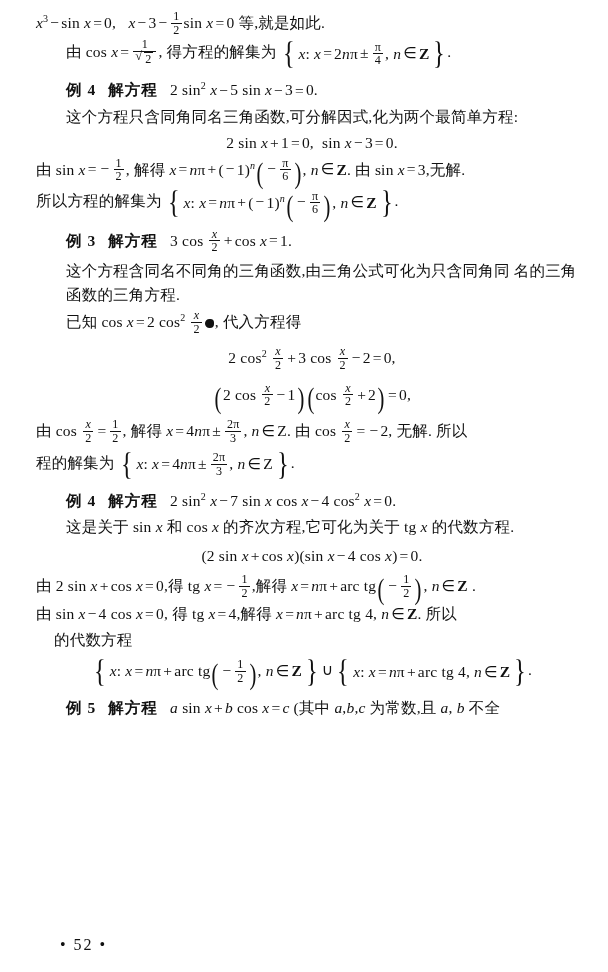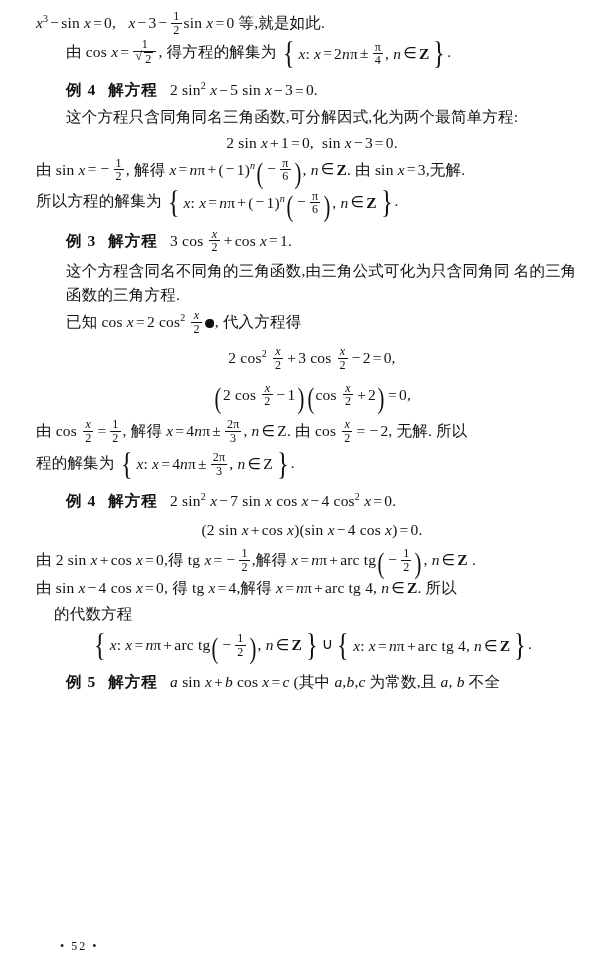--- a/index.html
+++ b/index.html
@@ -121,21 +121,21 @@
     background: #111;
     border-radius: 50% 40% 45% 50%;
     vertical-align: -1px;
     margin: 0 1px;
   }
 
   .footer {
     position: absolute;
     left: 60px;
     bottom: 18px;
-    font-size: 12px;
+    font-size: 16px;
     letter-spacing: 2px;
     margin-top: 24px;
   }
 </style>
 </head>
 <body>
 
 <div class="page">
   <div class="content">
 
@@ -215,20 +215,23 @@
           <span class="br">}</span>
         </span>.
     </div>
 
     <div class="line gap-top" style="padding-left:30px">
       <span class="bold-head">例 4</span>
       &nbsp;&nbsp;<span class="bold-head">解方程</span>
       &nbsp;&nbsp;<span class="mr">2 sin</span><sup>2</sup>&nbsp;<span class="m">x</span><span class="op">−</span><span class="mr">7 sin</span>&nbsp;<span class="m">x</span>&nbsp;<span class="mr">cos</span>&nbsp;<span class="m">x</span><span class="op">−</span><span class="mr">4 cos</span><sup>2</sup>&nbsp;<span class="m">x</span><span class="op">=</span><span class="mr">0.</span>
     </div>
 
+    <div class="line" style="padding-left:30px">
+      这是关于&nbsp;<span class="mr">sin</span>&nbsp;<span class="m">x</span>&nbsp;和&nbsp;<span class="mr">cos</span>&nbsp;<span class="m">x</span>&nbsp;的齐次方程,它可化为关于&nbsp;<span class="mr">tg</span>&nbsp;<span class="m">x</span>&nbsp;的代数方程.
+    </div>
 
     <div class="line center gap-top-sm">
       <span class="mr">(2 sin</span>&nbsp;<span class="m">x</span><span class="op">+</span><span class="mr">cos</span>&nbsp;<span class="m">x</span><span class="mr">)(sin</span>&nbsp;<span class="m">x</span><span class="op">−</span><span class="mr">4 cos</span>&nbsp;<span class="m">x</span><span class="mr">)</span><span class="op">=</span><span class="mr">0.</span>
     </div>
 
     <div class="line gap-top-sm">
       由&nbsp;<span class="mr">2 sin</span>&nbsp;<span class="m">x</span><span class="op">+</span><span class="mr">cos</span>&nbsp;<span class="m">x</span><span class="op">=</span><span class="mr">0</span>,得&nbsp;<span class="mr">tg</span>&nbsp;<span class="m">x</span><span class="op">=</span><span class="op">−</span><span class="frac"><span class="num">1</span><span class="den">2</span></span>,解得&nbsp;<span class="m">x</span><span class="op">=</span><span class="m">n</span>π<span class="op">+</span><span class="mr">arc tg</span><span class="paren-big">(</span><span class="op">−</span><span class="frac"><span class="num">1</span><span class="den">2</span></span><span class="paren-big">)</span>,&nbsp;<span class="m">n</span><span class="op">∈</span><strong class="mr">Z</strong>&nbsp;.
     </div>
 
     <div class="line">

